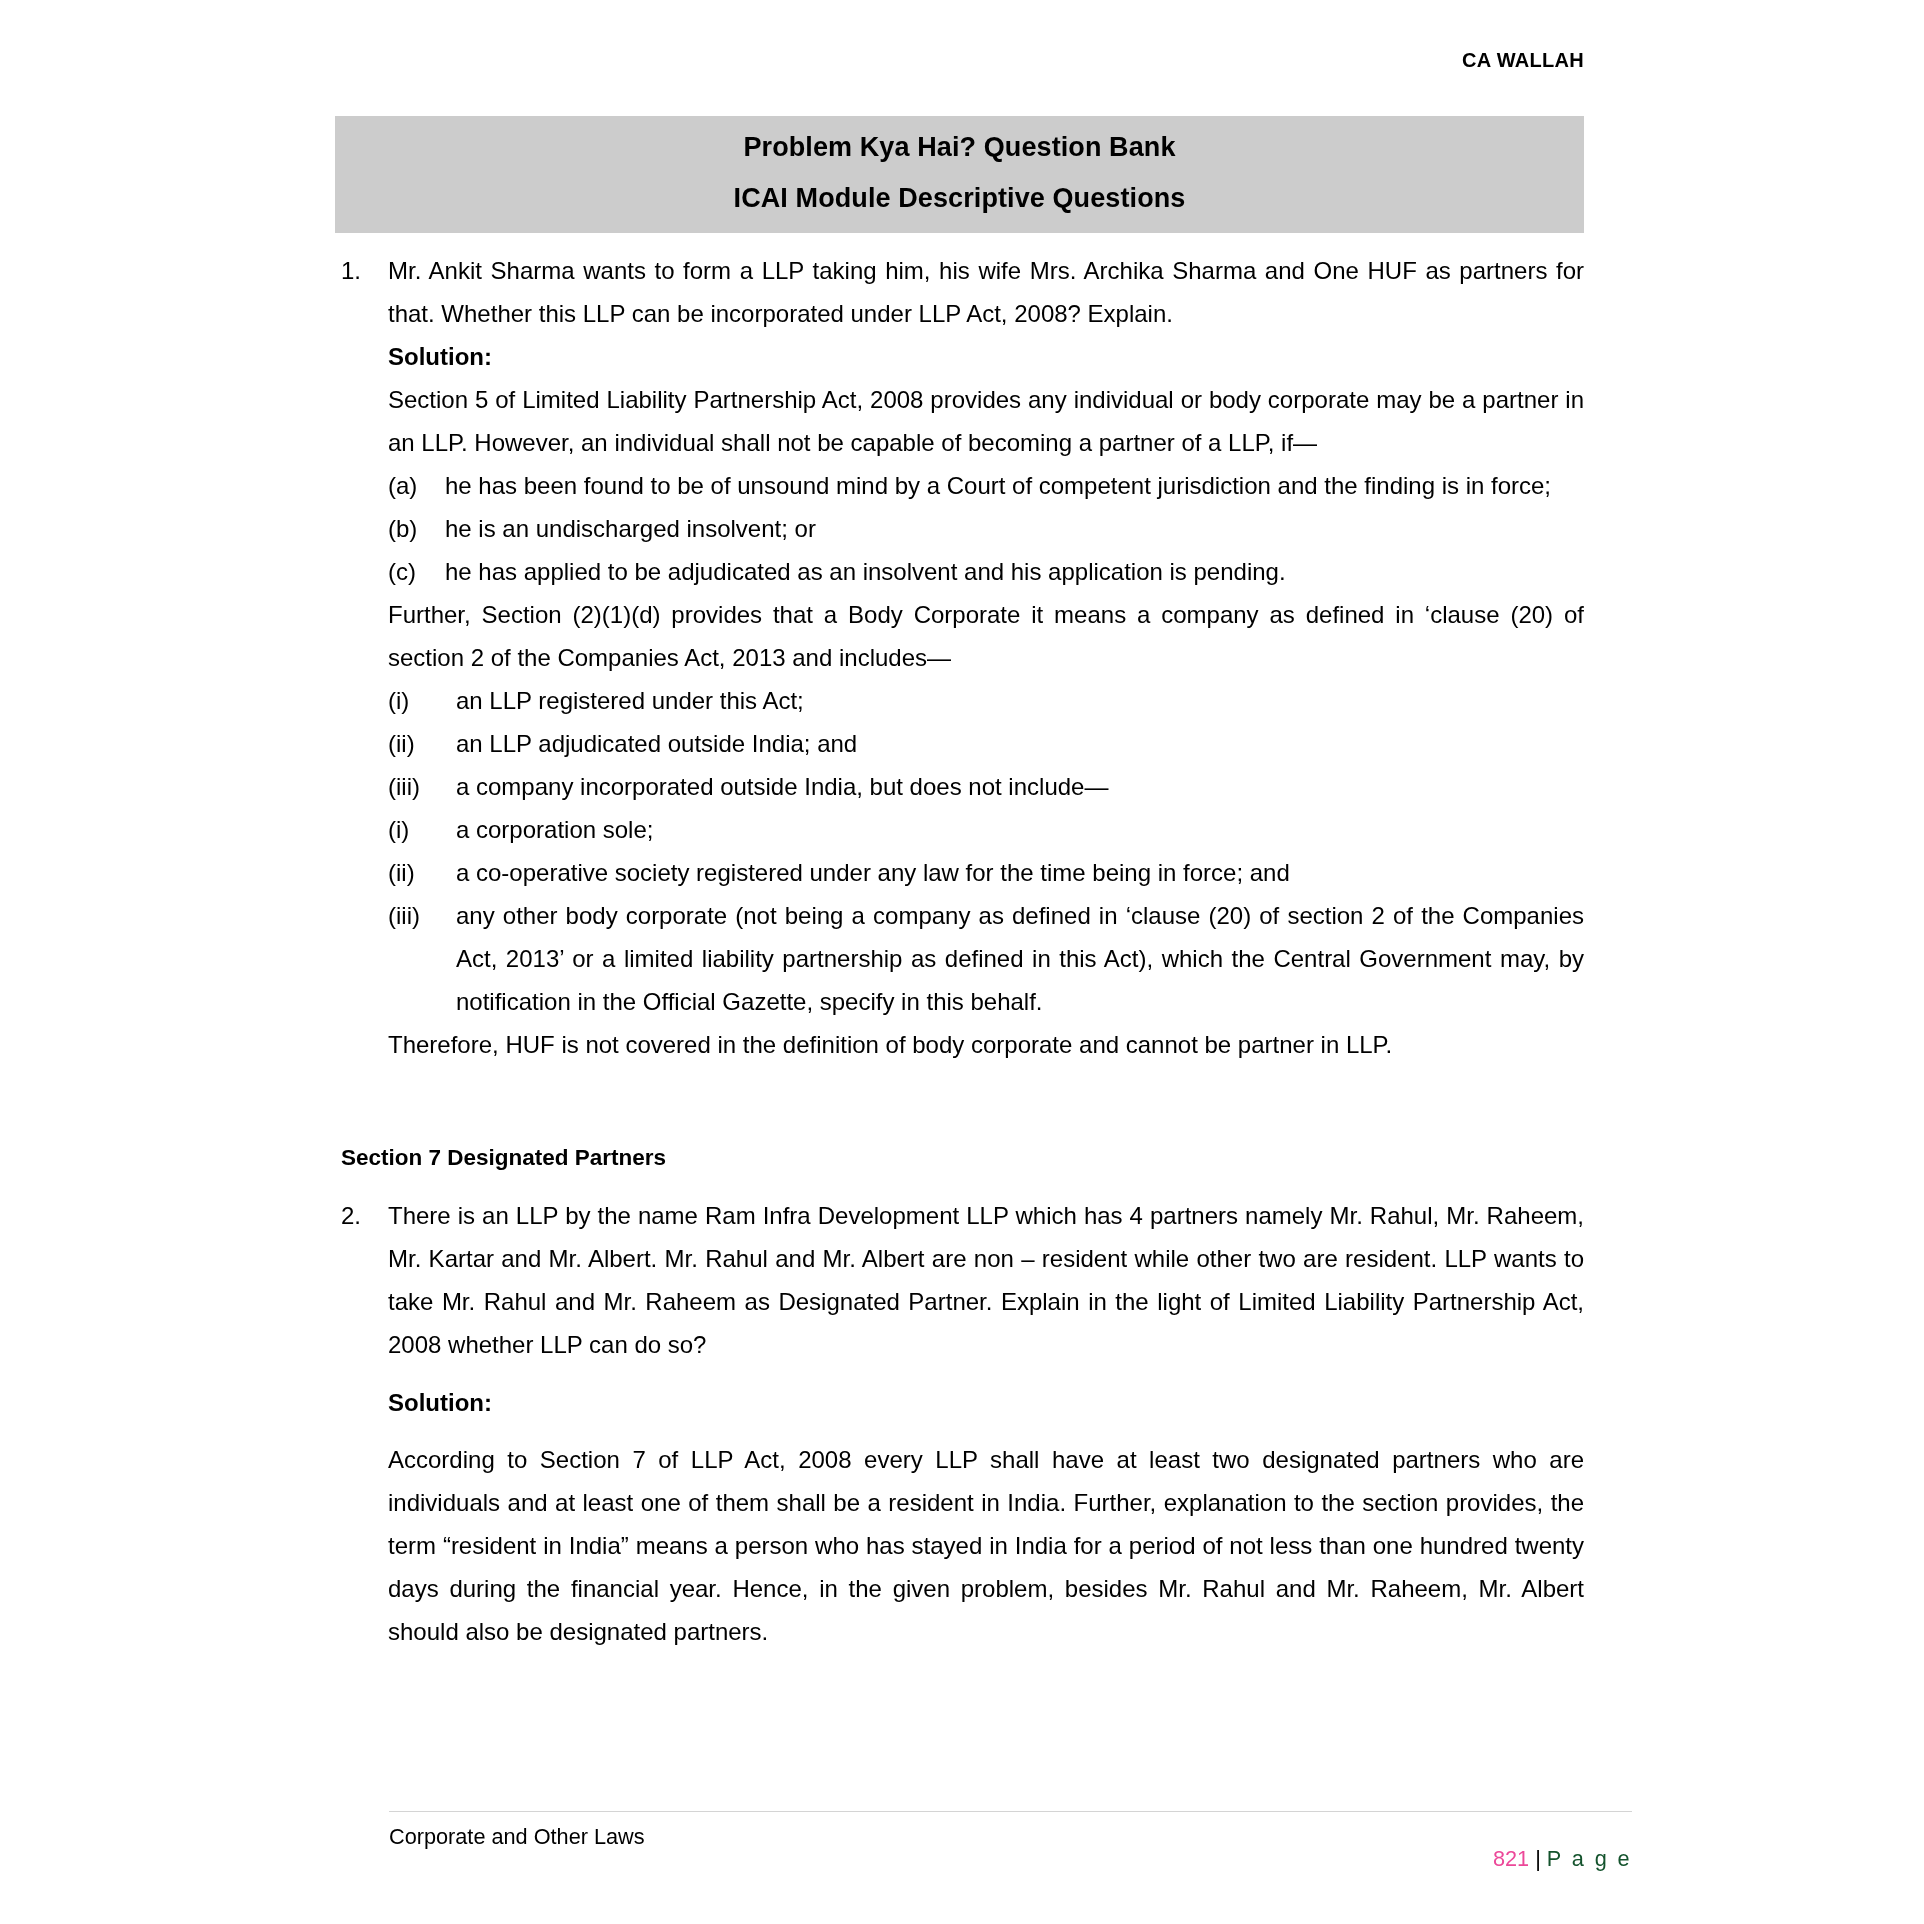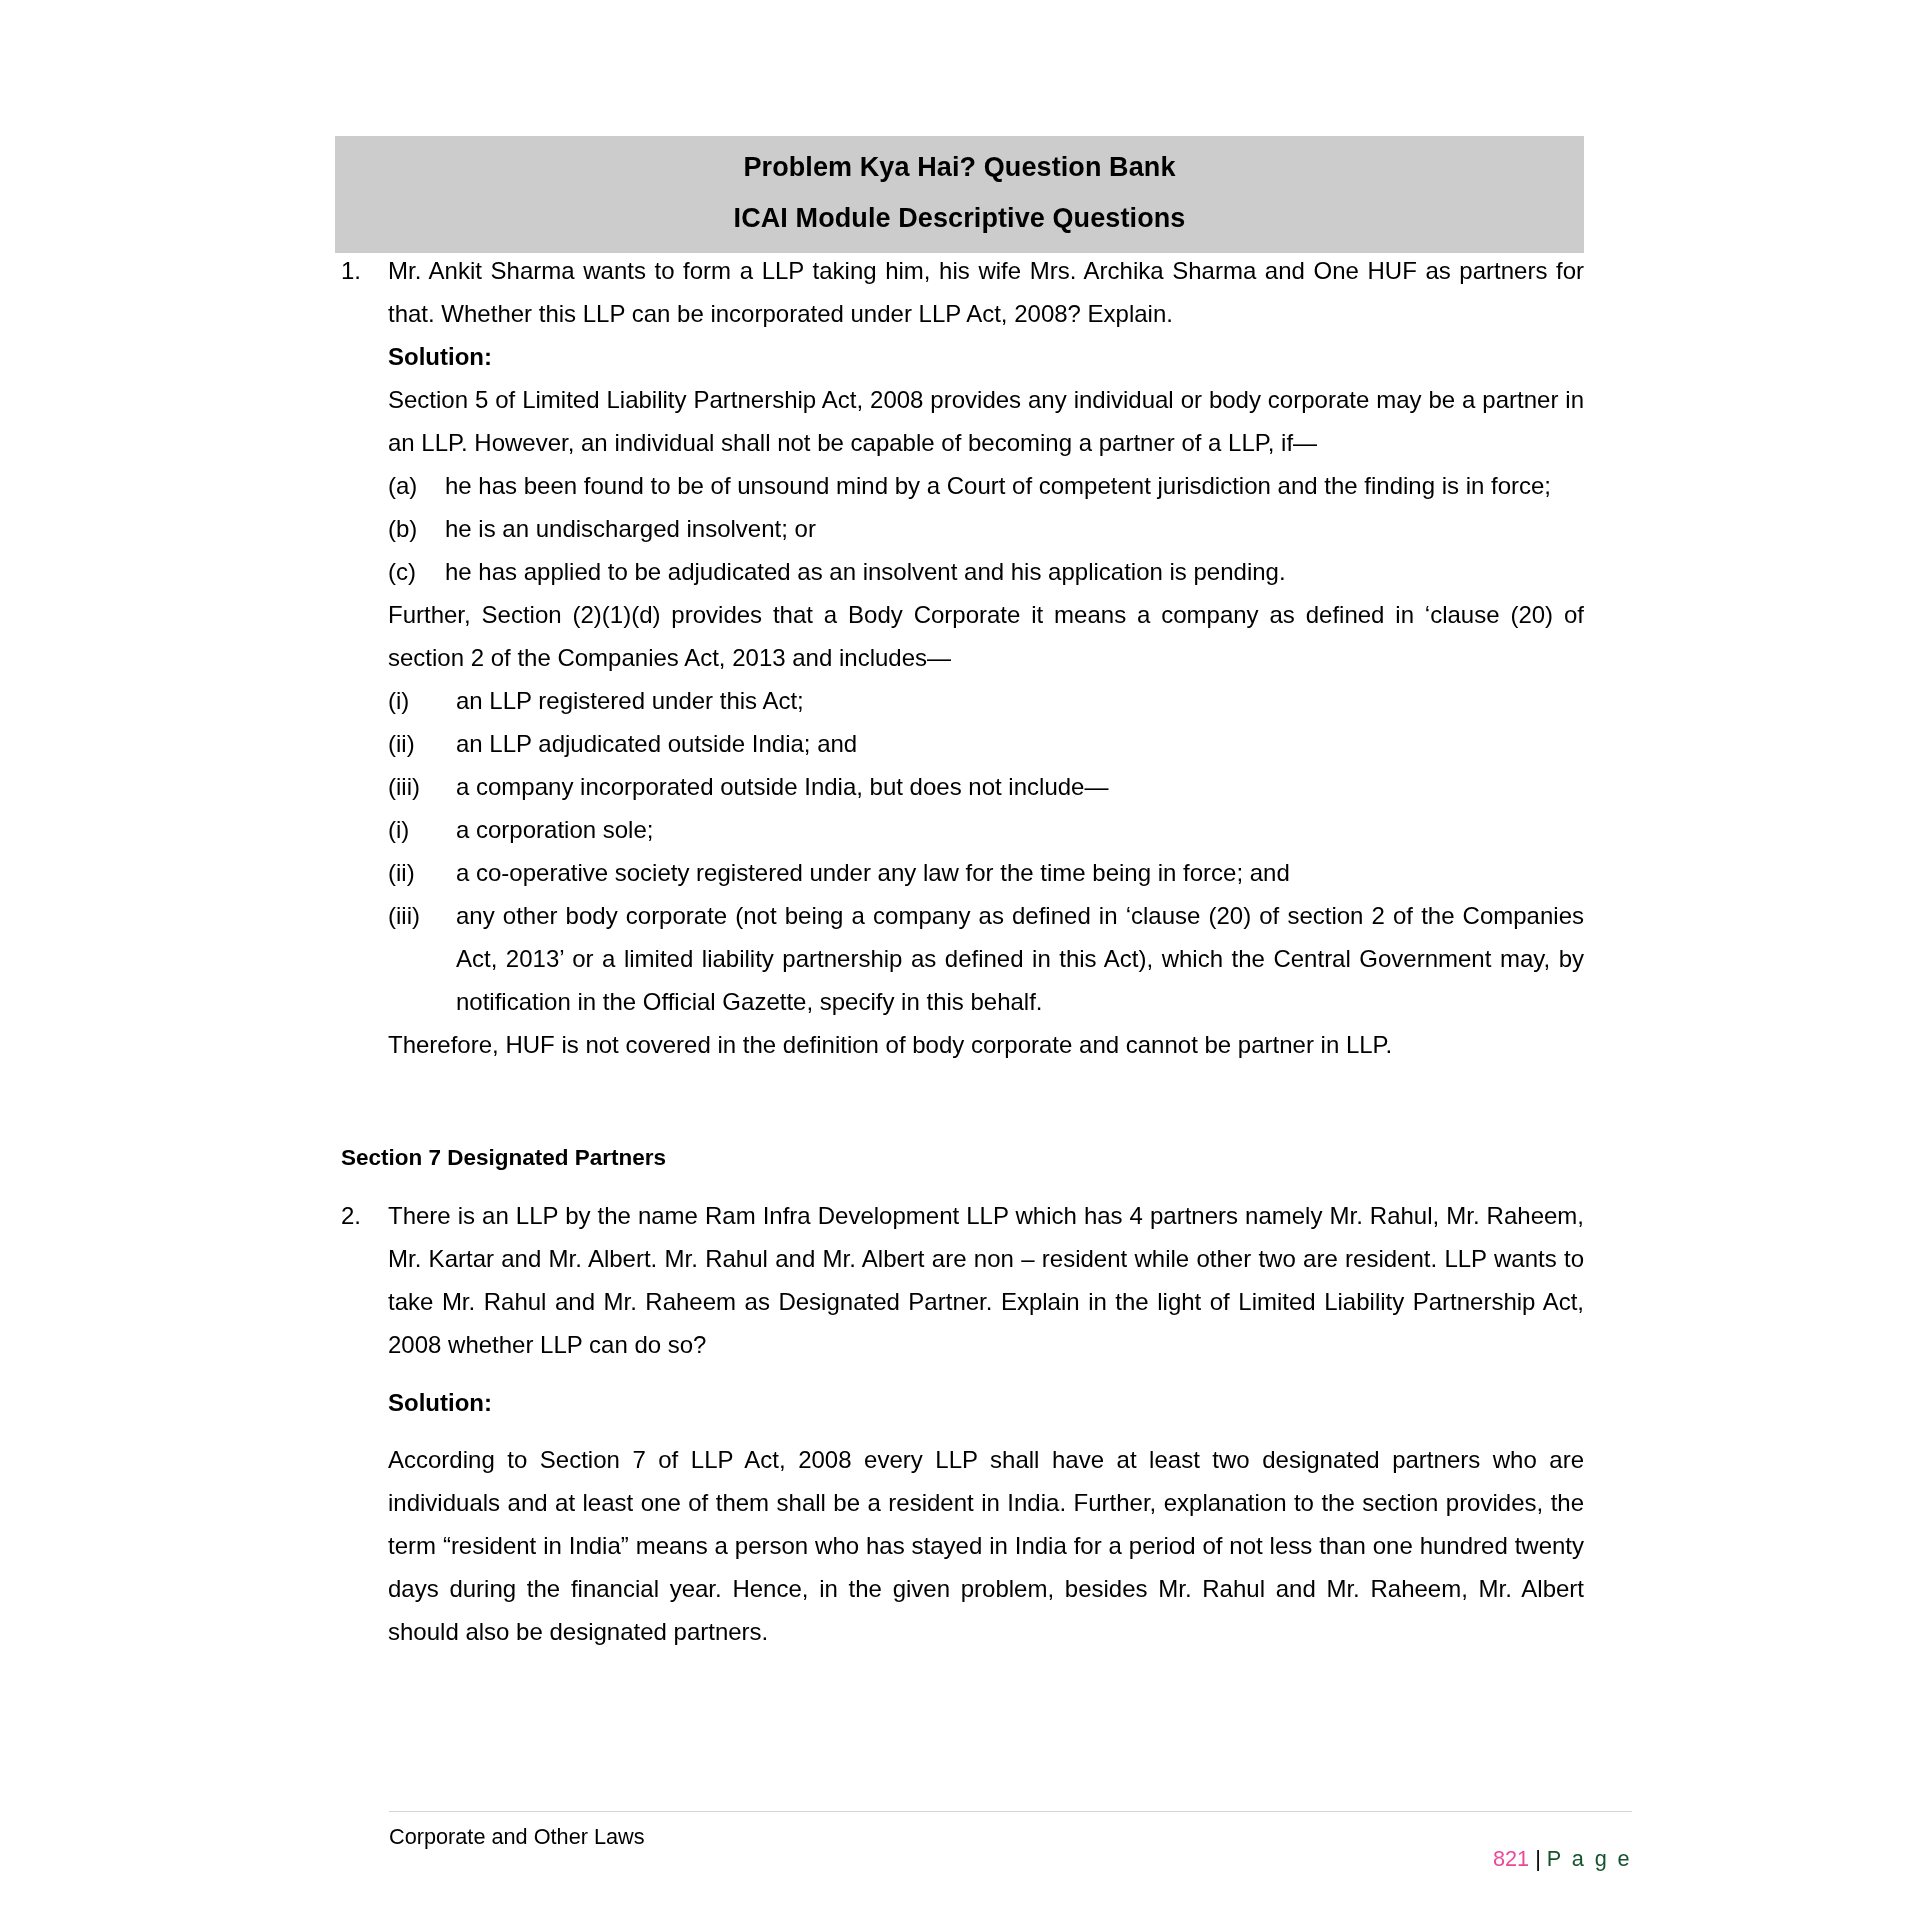--- a/index.html
+++ b/index.html
@@ -34,21 +34,21 @@
     text-align: right;
     font-size: 20px;
     font-weight: bold;
     letter-spacing: 0.3px;
     line-height: 1;
   }
 
   
   .banner {
     position: absolute;
-    top: 136px;
+    top: 116px;
     left: 335px;
     width: 1249px;
     background: #cccccc;
     padding: 17.6px 0 21px 0;
     text-align: center;
   }
   .banner-line {
     font-size: 27px;
     font-weight: bold;
     line-height: 1.0;
@@ -158,20 +158,21 @@
   .page-word {
     color: #14532d;
     letter-spacing: 2.4px;
   }
 </style>
 </head>
 <body>
 
 <div class="page">
 
+  <div class="running-header">CA WALLAH</div>
 
   <div class="banner">
     <div class="banner-line">Problem Kya Hai? Question Bank</div>
     <div class="banner-line">ICAI Module Descriptive Questions</div>
   </div>
 
   <div class="content">
 
 
     <div class="q-block">

